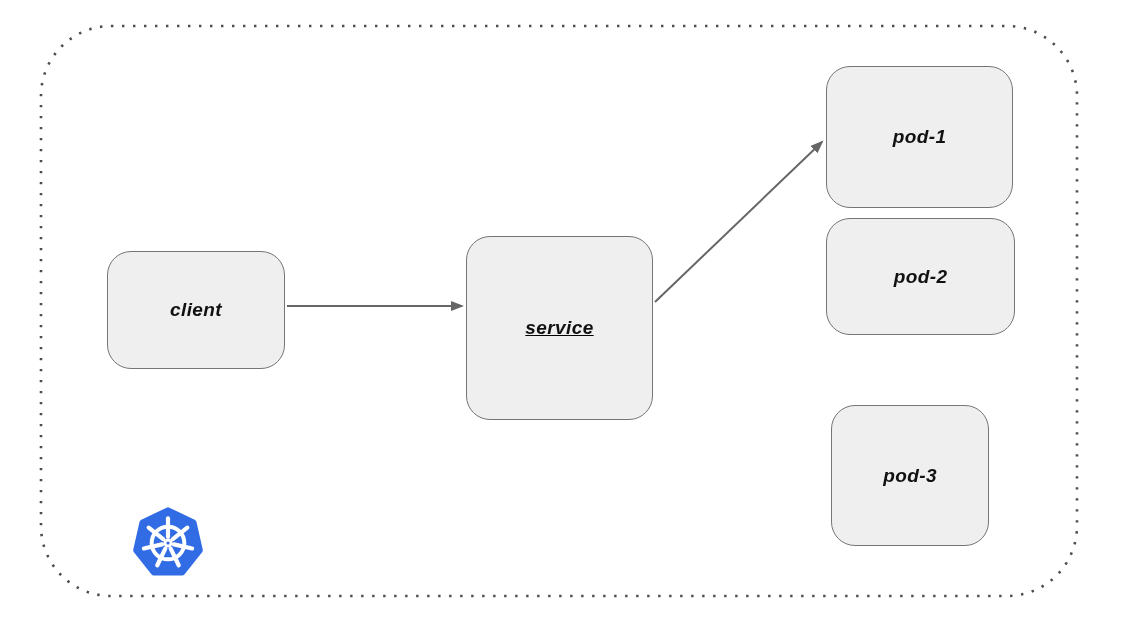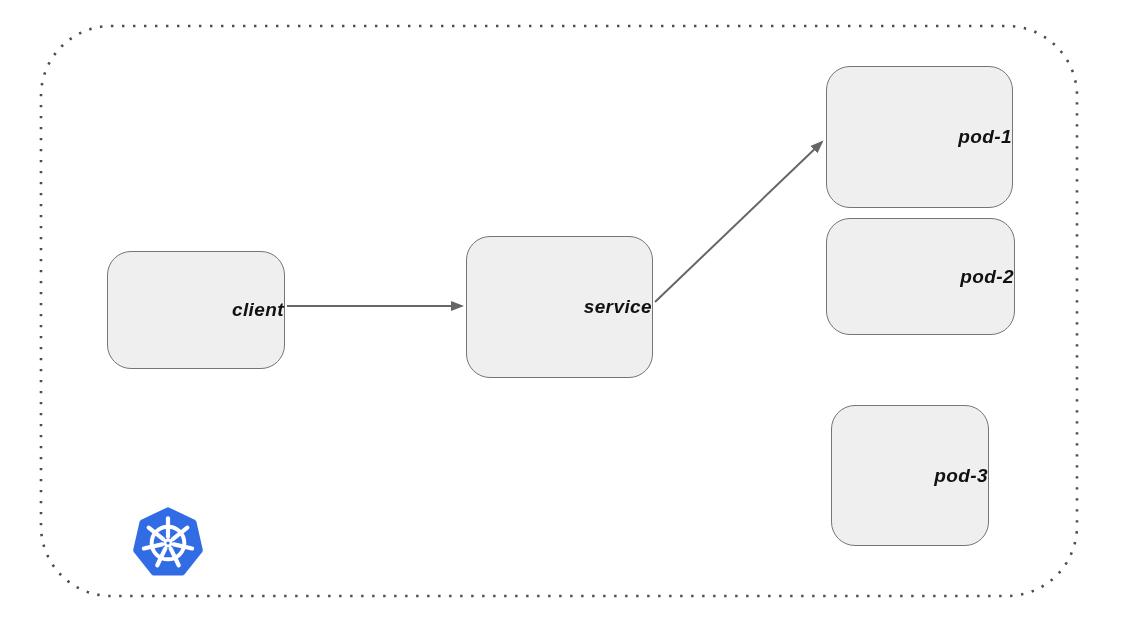--- a/index.html
+++ b/index.html
@@ -19,32 +19,32 @@
     left: 0; top: 0;
     width: 1132px; height: 631px;
   }
   .node {
     position: absolute;
     background: #efefef;
     border: 1.6px solid #757575;
     border-radius: 24px;
     display: flex;
     align-items: center;
-    justify-content: flex-end;
+    justify-content: center;
     box-sizing: border-box;
   }
   .node-label {
     font-style: italic;
     font-weight: 700;
     font-size: 19px;
     letter-spacing: 0.4px;
     color: #111111;
   }
   #node-client  { left: 107px; top: 251px; width: 178px; height: 118px; }
-  #node-service { left: 466px; top: 236px; width: 187px; height: 142px; }
+  #node-service { left: 466px; top: 236px; width: 187px; height: 184px; text-decoration: underline; }
   #node-pod1    { left: 826px; top:  66px; width: 187px; height: 142px; }
   #node-pod2    { left: 826px; top: 218px; width: 189px; height: 117px; }
   #node-pod3    { left: 831px; top: 405px; width: 158px; height: 141px; }
   .k8s-logo {
     position: absolute;
     left: 129px; top: 505px;
     width: 78px; height: 76px;
   }
 </style>
 </head>

